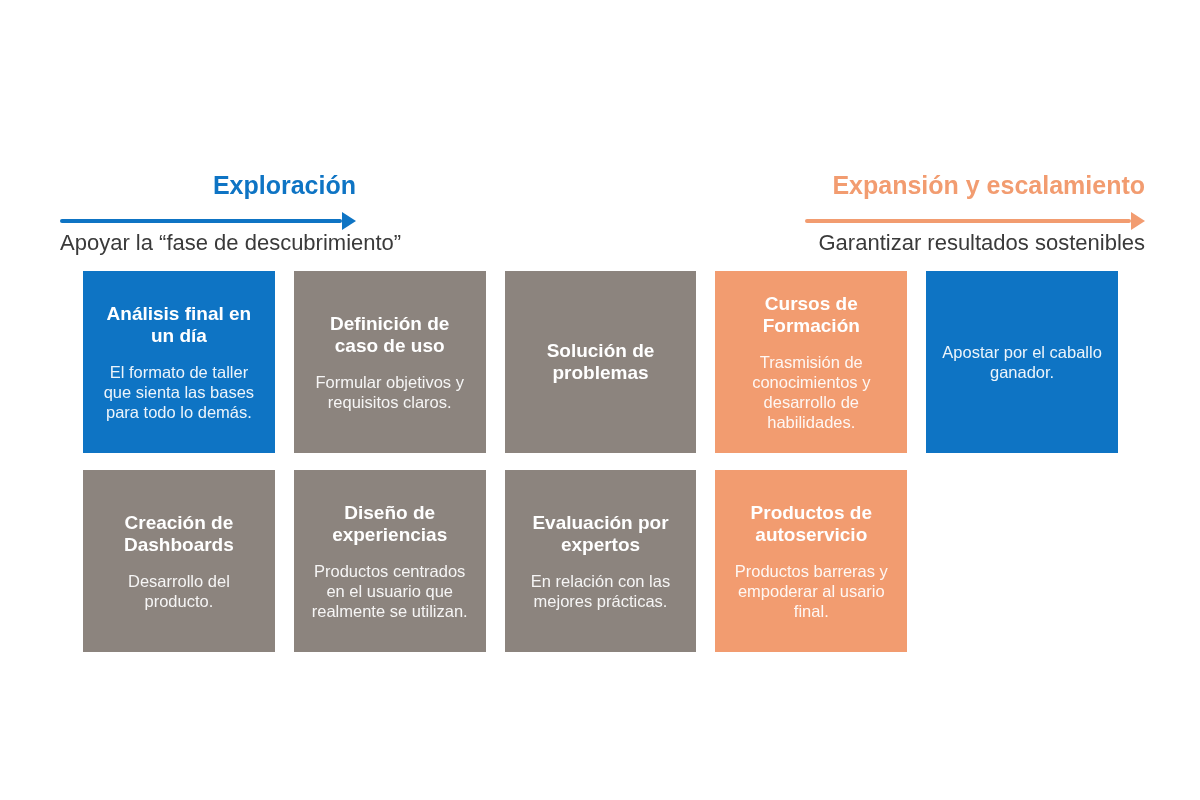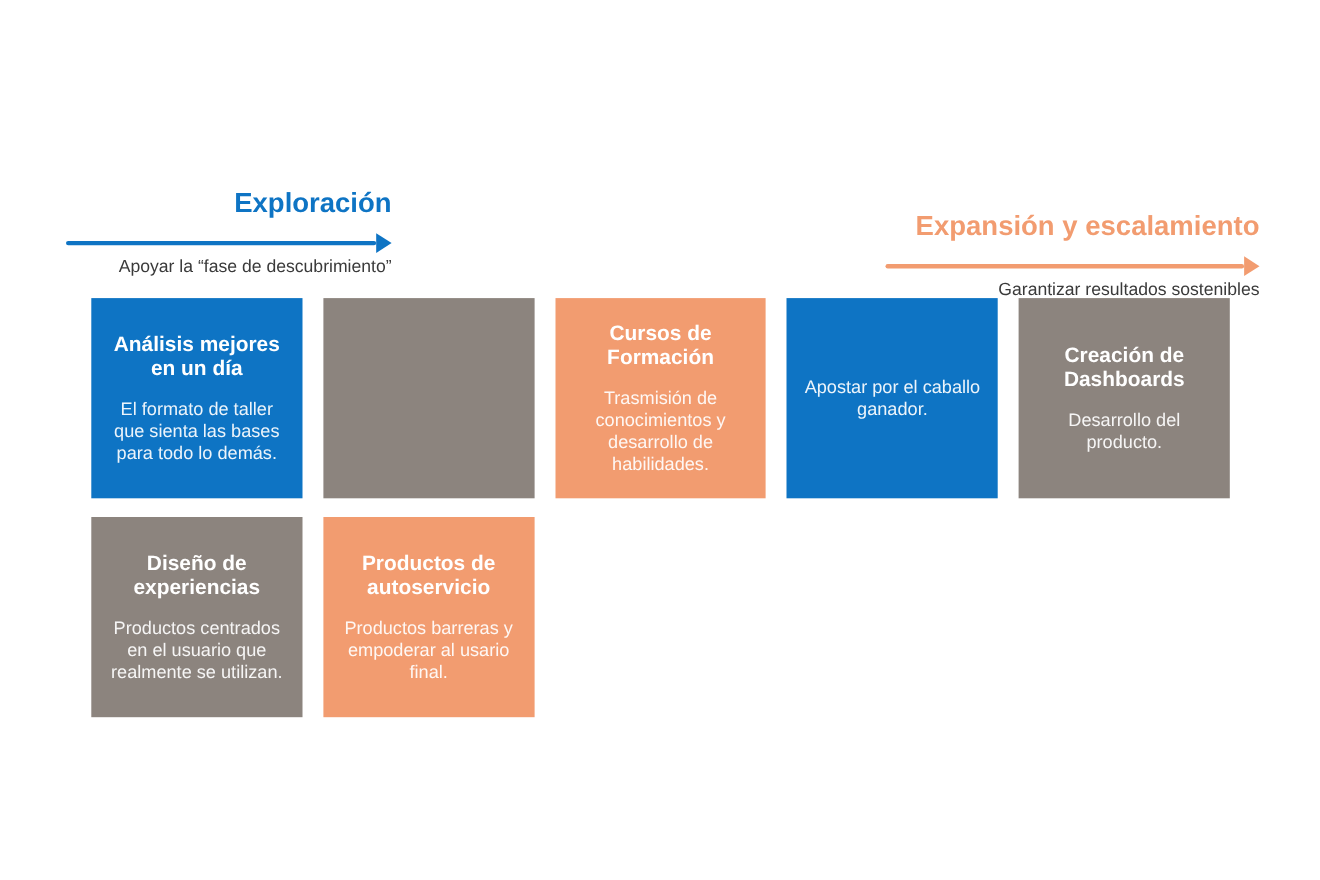--- a/index.html
+++ b/index.html
@@ -18,21 +18,21 @@
   }
 
   
   .phase {
     position: absolute;
     top: 170px;
     text-align: right;
   }
   .phase-1 { left: 60px;  width: 296px; }
   .phase-2 { left: 372px; width: 416px; }
-  .phase-3 { left: 805px; width: 340px; margin-top: 21px; }
+  .phase-3 { left: 805px; width: 340px; }
 
   .phase-title {
     font-size: 25px;
     font-weight: 700;
     line-height: 30px;
     white-space: nowrap;
     color: var(--c);
   }
   .arrow {
     position: relative;
@@ -48,21 +48,21 @@
     right: -14px;
     top: -7px;
     width: 0;
     height: 0;
     border-left: 14px solid var(--c);
     border-top: 9px solid transparent;
     border-bottom: 9px solid transparent;
   }
   .phase-caption {
     margin-top: 9px;
-    font-size: 16px;
+    font-size: 22px;
     line-height: 21px;
     color: #3a3a3a;
     white-space: nowrap;
   }
   .phase-caption.wrap { white-space: normal; }
 
   
   .grid {
     position: absolute;
     left: 83px;
@@ -112,27 +112,32 @@
 
   <div class="phase phase-3" style="--c: #f29c70;">
     <div class="phase-title">Expansión y escalamiento</div>
     <div class="arrow"></div>
     <div class="phase-caption">Garantizar resultados sostenibles</div>
   </div>
 
   <div class="grid">
 
     <div class="card" style="--c: #0e74c4;">
-      <div class="card-title">Análisis mejores en un día</div>
+      <div class="card-title">Análisis final en un día</div>
       <div class="card-body">El formato de taller que sienta las bases para todo lo demás.</div>
     </div>
 
 
+    <div class="card" style="--c: #8c847e;">
+      <div class="card-title">Definición de caso de uso</div>
+      <div class="card-body">Formular objetivos y requisitos claros.</div>
+    </div>
 
     <div class="card" style="--c: #8c847e;">
+      <div class="card-title">Solución de problemas</div>
     </div>
 
     <div class="card" style="--c: #f29c70;">
       <div class="card-title">Cursos de Formación</div>
       <div class="card-body">Trasmisión de conocimientos y desarrollo de habilidades.</div>
     </div>
 
     <div class="card" style="--c: #0e74c4;">
       <div class="card-body">Apostar por el caballo ganador.</div>
     </div>
@@ -140,20 +145,24 @@
     <div class="card" style="--c: #8c847e;">
       <div class="card-title">Creación de Dashboards</div>
       <div class="card-body">Desarrollo del producto.</div>
     </div>
 
     <div class="card" style="--c: #8c847e;">
       <div class="card-title">Diseño de experiencias</div>
       <div class="card-body">Productos centrados en el usuario que realmente se utilizan.</div>
     </div>
 
+    <div class="card" style="--c: #8c847e;">
+      <div class="card-title">Evaluación por expertos</div>
+      <div class="card-body">En relación con las mejores prácticas.</div>
+    </div>
 
     <div class="card" style="--c: #f29c70;">
       <div class="card-title">Productos de autoservicio</div>
       <div class="card-body">Productos barreras y empoderar al usario final.</div>
     </div>
 
   </div>
 </div>
 
 </body></html>

